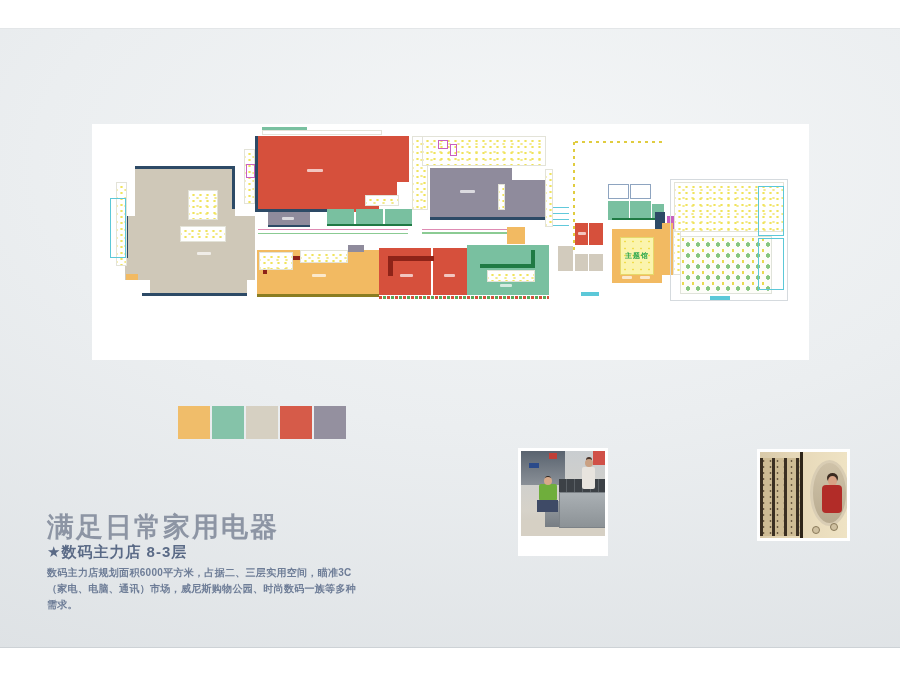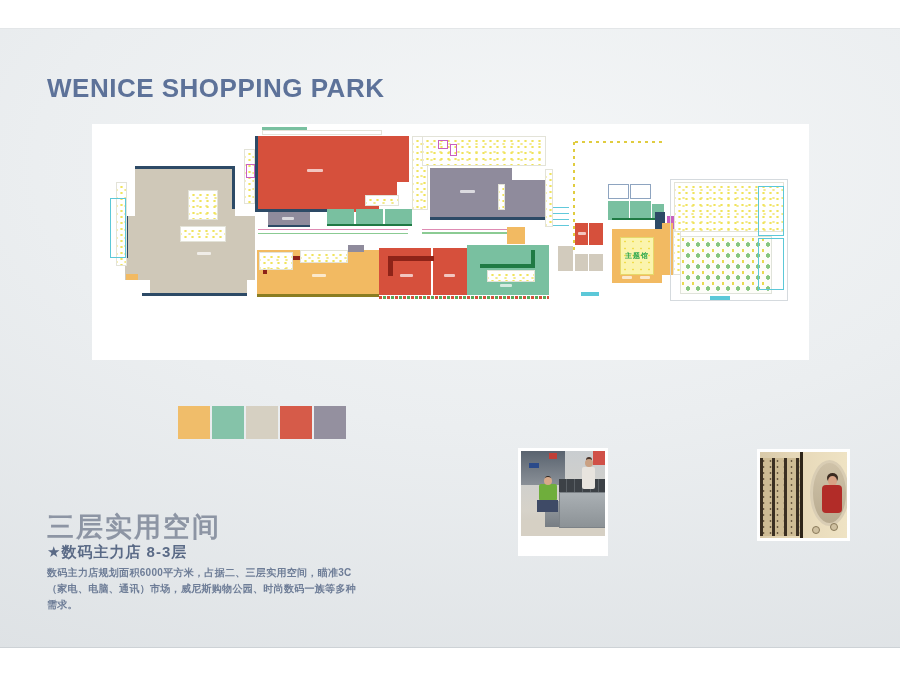--- a/index.html
+++ b/index.html
@@ -99,21 +99,20 @@
   .ph3-top{position:absolute;left:9px;top:22px;width:20px;height:28px;border-radius:4px;background:#b22c28;}
   .ph3-knob1{position:absolute;left:52px;top:74px;width:6px;height:6px;border-radius:50%;background:#cfc0a0;border:1px solid #8a7a5a;}
   .ph3-knob2{position:absolute;left:70px;top:71px;width:6px;height:6px;border-radius:50%;background:#cfc0a0;border:1px solid #8a7a5a;}
 </style>
 </head>
 <body>
 
 <div class="stage">
   <div class="slide">
 
-    <div class="title">WENICE SHOPPING PARK</div>
 
     <div class="plan" id="plan">
         <div class="blk" style="left: 43px; top: 45px; width: 100px; height: 50px; background: rgb(207, 200, 184);"></div>
         <div class="blk" style="left: 33px; top: 92px; width: 130px; height: 64px; background: rgb(207, 200, 184);"></div>
         <div class="blk" style="left: 58px; top: 153px; width: 97px; height: 18px; background: rgb(207, 200, 184);"></div>
         <div class="blk" style="left: 43px; top: 42px; width: 100px; height: 3px; background: rgb(45, 74, 102);"></div>
         <div class="blk" style="left: 140px; top: 45px; width: 3px; height: 40px; background: rgb(45, 74, 102);"></div>
         <div class="blk" style="left: 50px; top: 169px; width: 105px; height: 3px; background: rgb(45, 74, 102);"></div>
         <div class="blk" style="left: 33px; top: 92px; width: 3px; height: 42px; background: rgb(45, 74, 102);"></div>
         <div class="blk fy" style="left: 24px; top: 58px; width: 11px; height: 84px;"></div>
@@ -207,21 +206,21 @@
       </div>
 
     <div class="palette" id="palette">
         <div class="swatch" style="background: rgb(240, 189, 106);"></div>
         <div class="swatch" style="background: rgb(133, 195, 169);"></div>
         <div class="swatch" style="background: rgb(214, 208, 194);"></div>
         <div class="swatch" style="background: rgb(214, 91, 73);"></div>
         <div class="swatch" style="background: rgb(148, 144, 159);"></div>
       </div>
 
-    <div class="cnhead">三层实用空间</div>
+    <div class="cnhead">满足日常家用电器</div>
     <div class="cnsub">★数码主力店 8-3层</div>
     <div class="cnbody">数码主力店规划面积6000平方米，占据二、三层实用空间，瞄准3C（家电、电脑、通讯）市场，威尼斯购物公园、时尚数码一族等多种需求。</div>
 
     <div class="card" style="left:518px;top:419px;width:90px;height:108px;">
       <div class="photo ph1">
         <div class="ph1-shelf"></div>
         <div class="ph1-red"></div>
         <div class="ph1-blue"></div>
         <div class="ph1-sign"></div>
         <div class="ph1-floor"></div>

